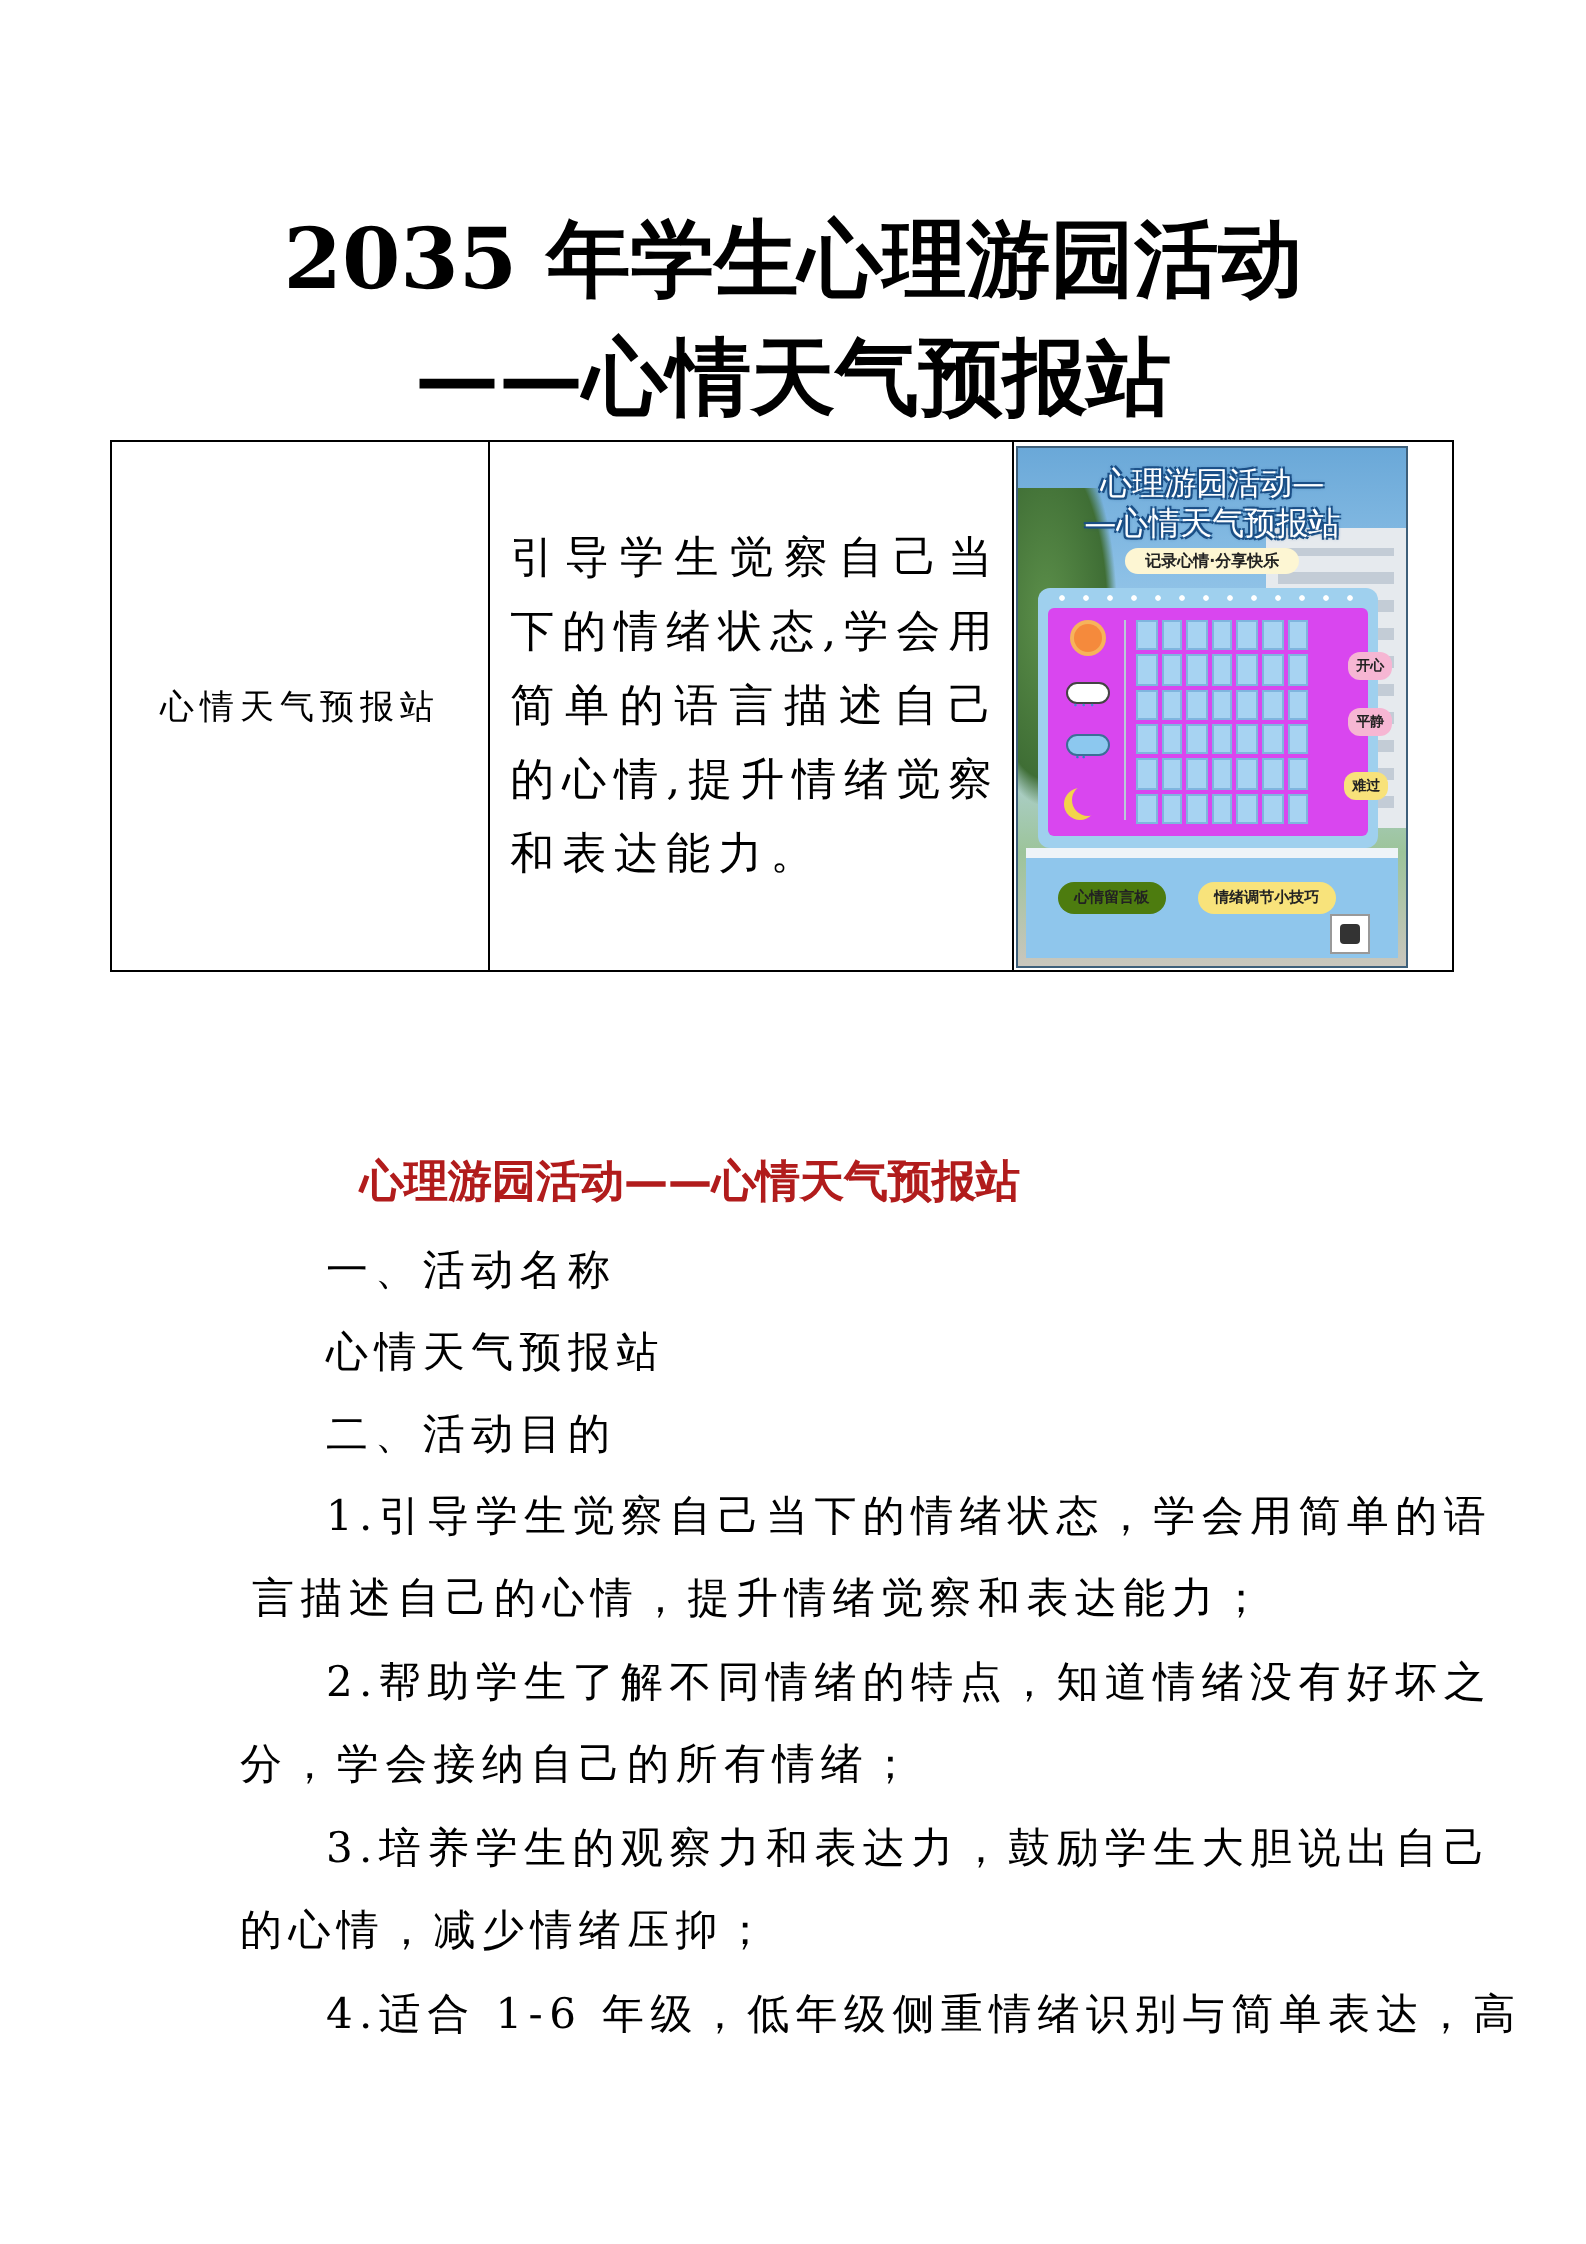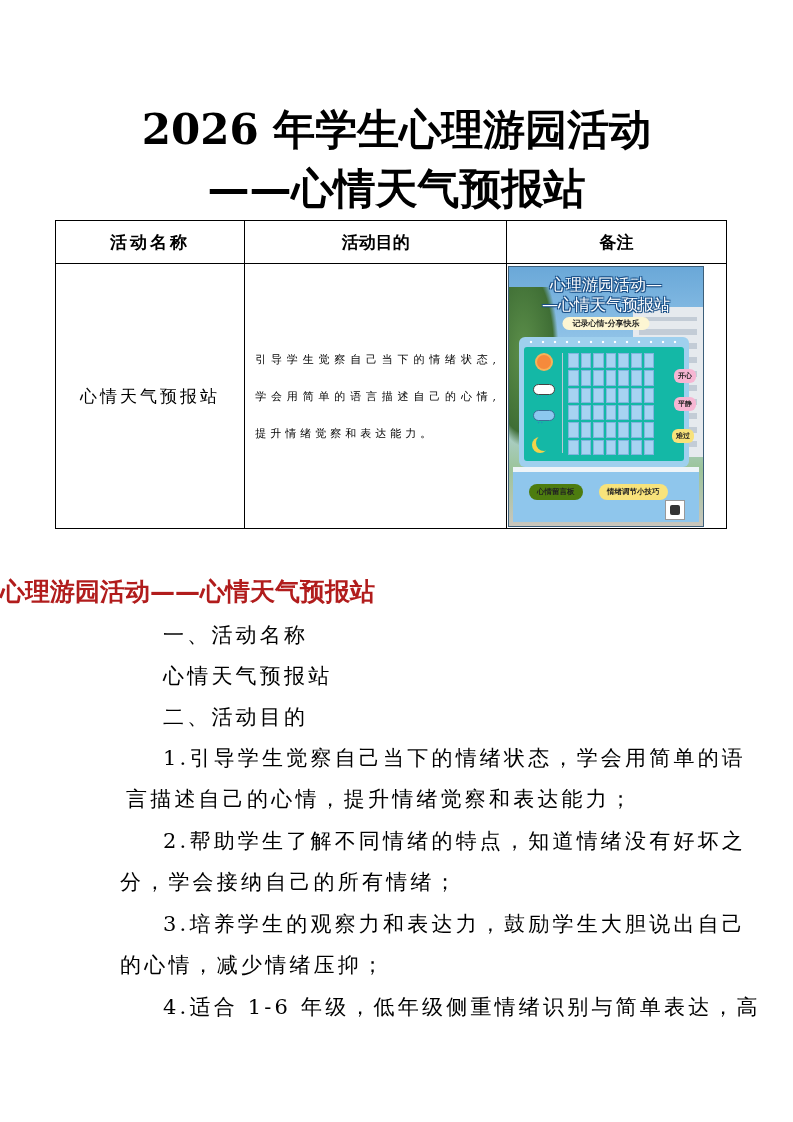--- a/index.html
+++ b/index.html
@@ -13,21 +13,21 @@
 
   table.act { position:absolute; left:55px; top:220px; border-collapse:collapse;
               width:672px; }
   table.act td, table.act th { border:1.5px solid #000; padding:0; }
   table.act th { height:42px; font-family:"DejaVu Sans","Liberation Sans",sans-serif;
                  font-weight:bold; font-size:17px; text-align:center; }
   table.act td { height:264px; vertical-align:middle; }
   .c1 { width:189px; text-align:center; font-size:17px; letter-spacing:3px; }
   .c2 { width:262px; }
   .c3 { width:219px; }
-  .purpose { padding:0 6px 0 10px; font-size:11px; line-height:37px; letter-spacing:4px;
+  .purpose { padding:0 6px 0 10px; font-size:22px; line-height:37px; letter-spacing:4px;
              text-align:justify; }
 
   
   .poster { position:relative; width:194px; height:259px; margin:2px 0 0 1px;
             background:linear-gradient(180deg,#6aa8d8 0%,#8cc0e6 25%,#b6d6ea 55%,#9cc49a 78%,#c9c6bd 100%);
             overflow:hidden; border:1px solid #3d5f7a; }
   .p-tree { position:absolute; left:-10px; top:20px; width:60px; height:160px;
             background:radial-gradient(ellipse at 40% 40%,#5c8f4a 0%,#3f6e35 60%,transparent 70%); }
   .p-bldg { position:absolute; right:0; top:40px; width:70px; height:150px; background:#e6eaee; }
   .p-bldg::after { content:""; position:absolute; inset:10px 6px;
@@ -38,21 +38,21 @@
              text-shadow:0 0 2px #1b4f86,1px 1px 0 #1b4f86,-1px -1px 0 #1b4f86,1px -1px 0 #1b4f86,-1px 1px 0 #1b4f86; }
   .p-sub { position:absolute; left:50%; transform:translateX(-50%); top:50px;
            background:#fdf6d3; border-radius:9px; padding:1px 10px;
            font-family:"DejaVu Sans","Liberation Sans",sans-serif; font-weight:bold;
            font-size:8px; color:#222; white-space:nowrap; }
   .p-board { position:absolute; left:10px; top:70px; width:170px; height:130px;
              background:#9fd0ee; border-radius:6px; }
   .p-dots { position:absolute; left:6px; right:6px; top:3px; height:4px;
             background:radial-gradient(circle,#fff 1.2px,transparent 1.6px) 0 0/12px 4px repeat-x; }
   .p-inner { position:absolute; left:5px; top:10px; width:160px; height:114px;
-             background:#14b8a6; border-radius:3px; }
+             background:#d946ef; border-radius:3px; }
   .p-icons { position:absolute; left:4px; top:4px; width:30px; height:106px; }
   .p-icon { position:absolute; left:4px; width:22px; height:18px; }
   .sun { top:2px; }
   .sun::before { content:""; position:absolute; left:5px; top:2px; width:14px; height:14px;
                  border-radius:50%; background:#f58a3c; box-shadow:0 0 0 2px #f7b35a; }
   .cloud1 { top:30px; }
   .cloud1::before { content:""; position:absolute; left:1px; top:3px; width:20px; height:9px;
                     border-radius:8px; background:#fff; border:1px solid #444; }
   .cloud1::after { content:"\00B7\00B7\00B7"; position:absolute; left:4px; top:10px;
                    font-size:10px; color:#3f8ed0; letter-spacing:1px; }
@@ -76,38 +76,33 @@
   .p-desk { position:absolute; left:4px; top:200px; width:186px; height:50px;
             background:#8fc6ec; border-top:5px solid #eef4f8; }
   .p-btn { position:absolute; top:12px; font-family:"DejaVu Sans","Liberation Sans",sans-serif;
            font-weight:bold; font-size:7.5px; padding:3px 8px; border-radius:8px; color:#222; white-space:nowrap; }
   .btn-board { left:16px; background:#4d7c0f; }
   .btn-tips { left:86px; background:#f8e37b; }
   .p-qr { position:absolute; right:14px; top:28px; width:18px; height:18px; background:#fff;
           border:1px solid #999; }
   .p-qr::after { content:""; position:absolute; inset:4px; background:#333; border-radius:2px; }
 
-  .h-red { position:absolute; left:0; width:690px; top:575px; 
+  .h-red { position:absolute; left:0; width:690px; top:575px; text-align:center;
            font-family:"DejaVu Sans","Liberation Sans",sans-serif; font-weight:bold;
-           font-size:25px; color:#b11c1c; line-height:34px; }
+           font-size:22px; color:#b11c1c; line-height:34px; }
   .p { position:absolute; font-size:21px; line-height:22px; letter-spacing:3.2px; white-space:nowrap; }
 </style>
 </head>
 <body>
 
-<div class="title l1">2026 年学生心理游园活动</div>
+<div class="title l1">2035 年学生心理游园活动</div>
 <div class="title l2">——心情天气预报站</div>
 
 <table class="act">
   <tbody>
-      <tr>
-    <th class="c1">活动名称</th>
-    <th class="c2">活动目的</th>
-    <th class="c3">备注</th>
-  </tr>
   <tr>
     <td class="c1">心情天气预报站</td>
     <td class="c2">
       <div class="purpose">引导学生觉察自己当下的情绪状态,学会用简单的语言描述自己的心情,提升情绪觉察和表达能力。</div>
     </td>
     <td class="c3" style="vertical-align:top;">
       <div class="poster">
         <div class="p-tree"></div>
         <div class="p-bldg"></div>
         <div class="p-title">

